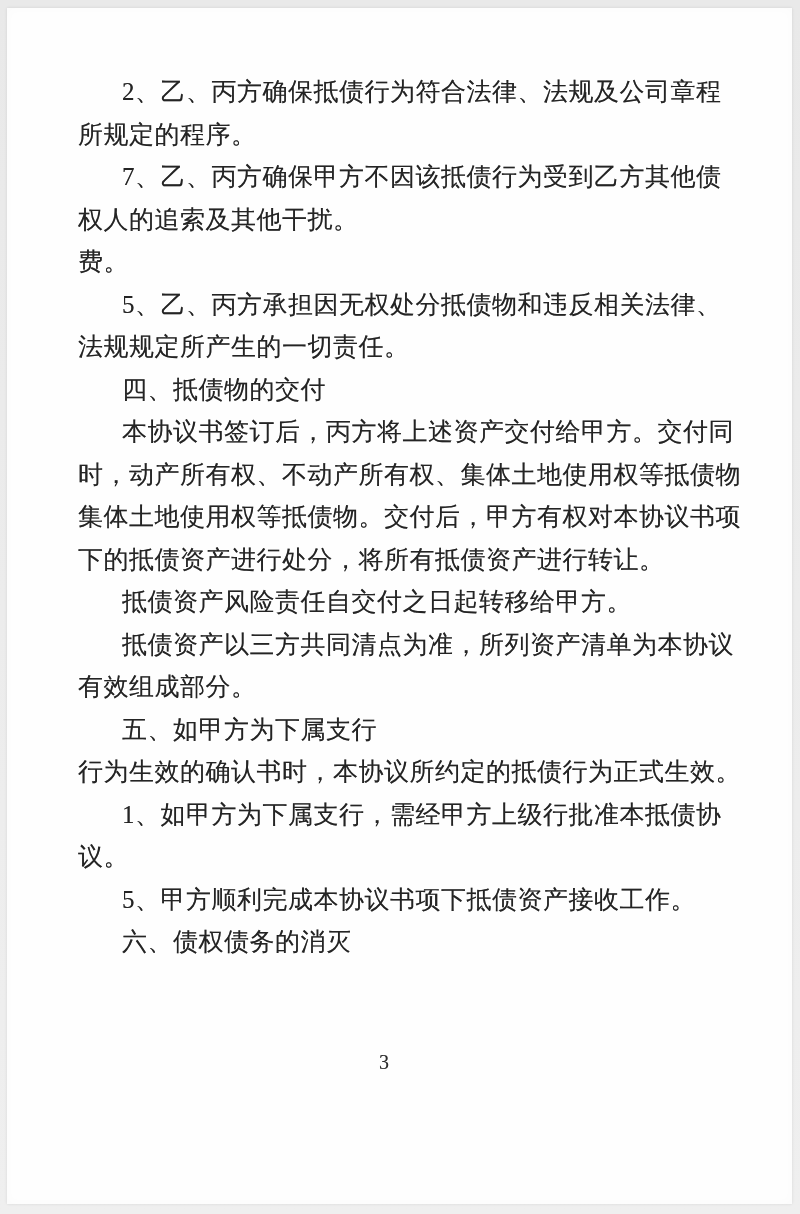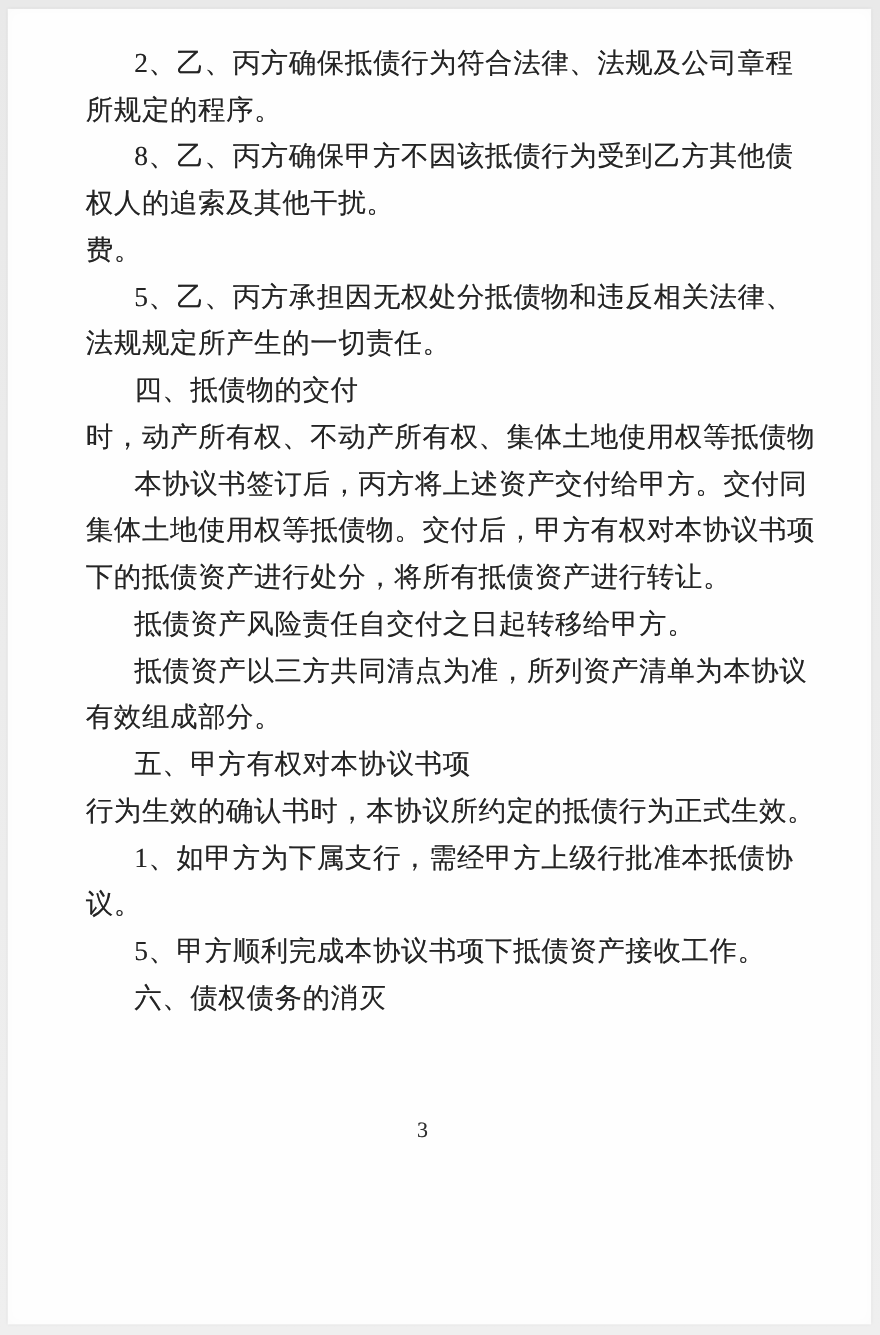--- a/index.html
+++ b/index.html
@@ -18,21 +18,21 @@
   .page {
     position: absolute;
     left: 7px;
     top: 8px;
     width: 785px;
     height: 1196px;
     background: #fefefe;
     box-shadow: 0 0 3px rgba(0,0,0,0.10), inset 0 0 12px rgba(0,0,0,0.015);
   }
   .text-block {
-    padding-top: 29px;
+    padding-top: 63px;
     padding-left: 71px;
     width: 660px;
   }
   .line {
     font-size: 25px;
     line-height: 42.5px;
     color: #242424;
     letter-spacing: 0.5px;
     white-space: nowrap;
     text-shadow: 0 0 0.6px rgba(30,30,30,0.45);
@@ -57,34 +57,34 @@
   }
 </style>
 </head>
 <body>
 
 <div class="canvas">
   <div class="page">
     <div class="text-block">
         <div class="line indent">2、乙、丙方确保抵债行为符合法律、法规及公司章程</div>
         <div class="line">所规定的程序。</div>
-        <div class="line indent">8、乙、丙方确保甲方不因该抵债行为受到乙方其他债</div>
+        <div class="line indent">7、乙、丙方确保甲方不因该抵债行为受到乙方其他债</div>
         <div class="line">权人的追索及其他干扰。</div>
         <div class="line">费。</div>
         <div class="line indent">5、乙、丙方承担因无权处分抵债物和违反相关法律、</div>
         <div class="line">法规规定所产生的一切责任。</div>
         <div class="line indent">四、抵债物的交付</div>
+        <div class="line indent">本协议书签订后，丙方将上述资产交付给甲方。交付同</div>
         <div class="line">时，动产所有权、不动产所有权、集体土地使用权等抵债物</div>
-        <div class="line indent">本协议书签订后，丙方将上述资产交付给甲方。交付同</div>
         <div class="line">集体土地使用权等抵债物。交付后，甲方有权对本协议书项</div>
         <div class="line">下的抵债资产进行处分，将所有抵债资产进行转让。</div>
         <div class="line indent">抵债资产风险责任自交付之日起转移给甲方。</div>
         <div class="line indent">抵债资产以三方共同清点为准，所列资产清单为本协议</div>
         <div class="line">有效组成部分。</div>
-        <div class="line indent">五、甲方有权对本协议书项</div>
+        <div class="line indent">五、如甲方为下属支行</div>
         <div class="line">行为生效的确认书时，本协议所约定的抵债行为正式生效。</div>
         <div class="line indent">1、如甲方为下属支行，需经甲方上级行批准本抵债协</div>
         <div class="line">议。</div>
         <div class="line indent">5、甲方顺利完成本协议书项下抵债资产接收工作。</div>
         <div class="line indent">六、债权债务的消灭</div>
       </div>
     <div class="footer">
       <span class="page-number">3</span>
     </div>
   </div>

